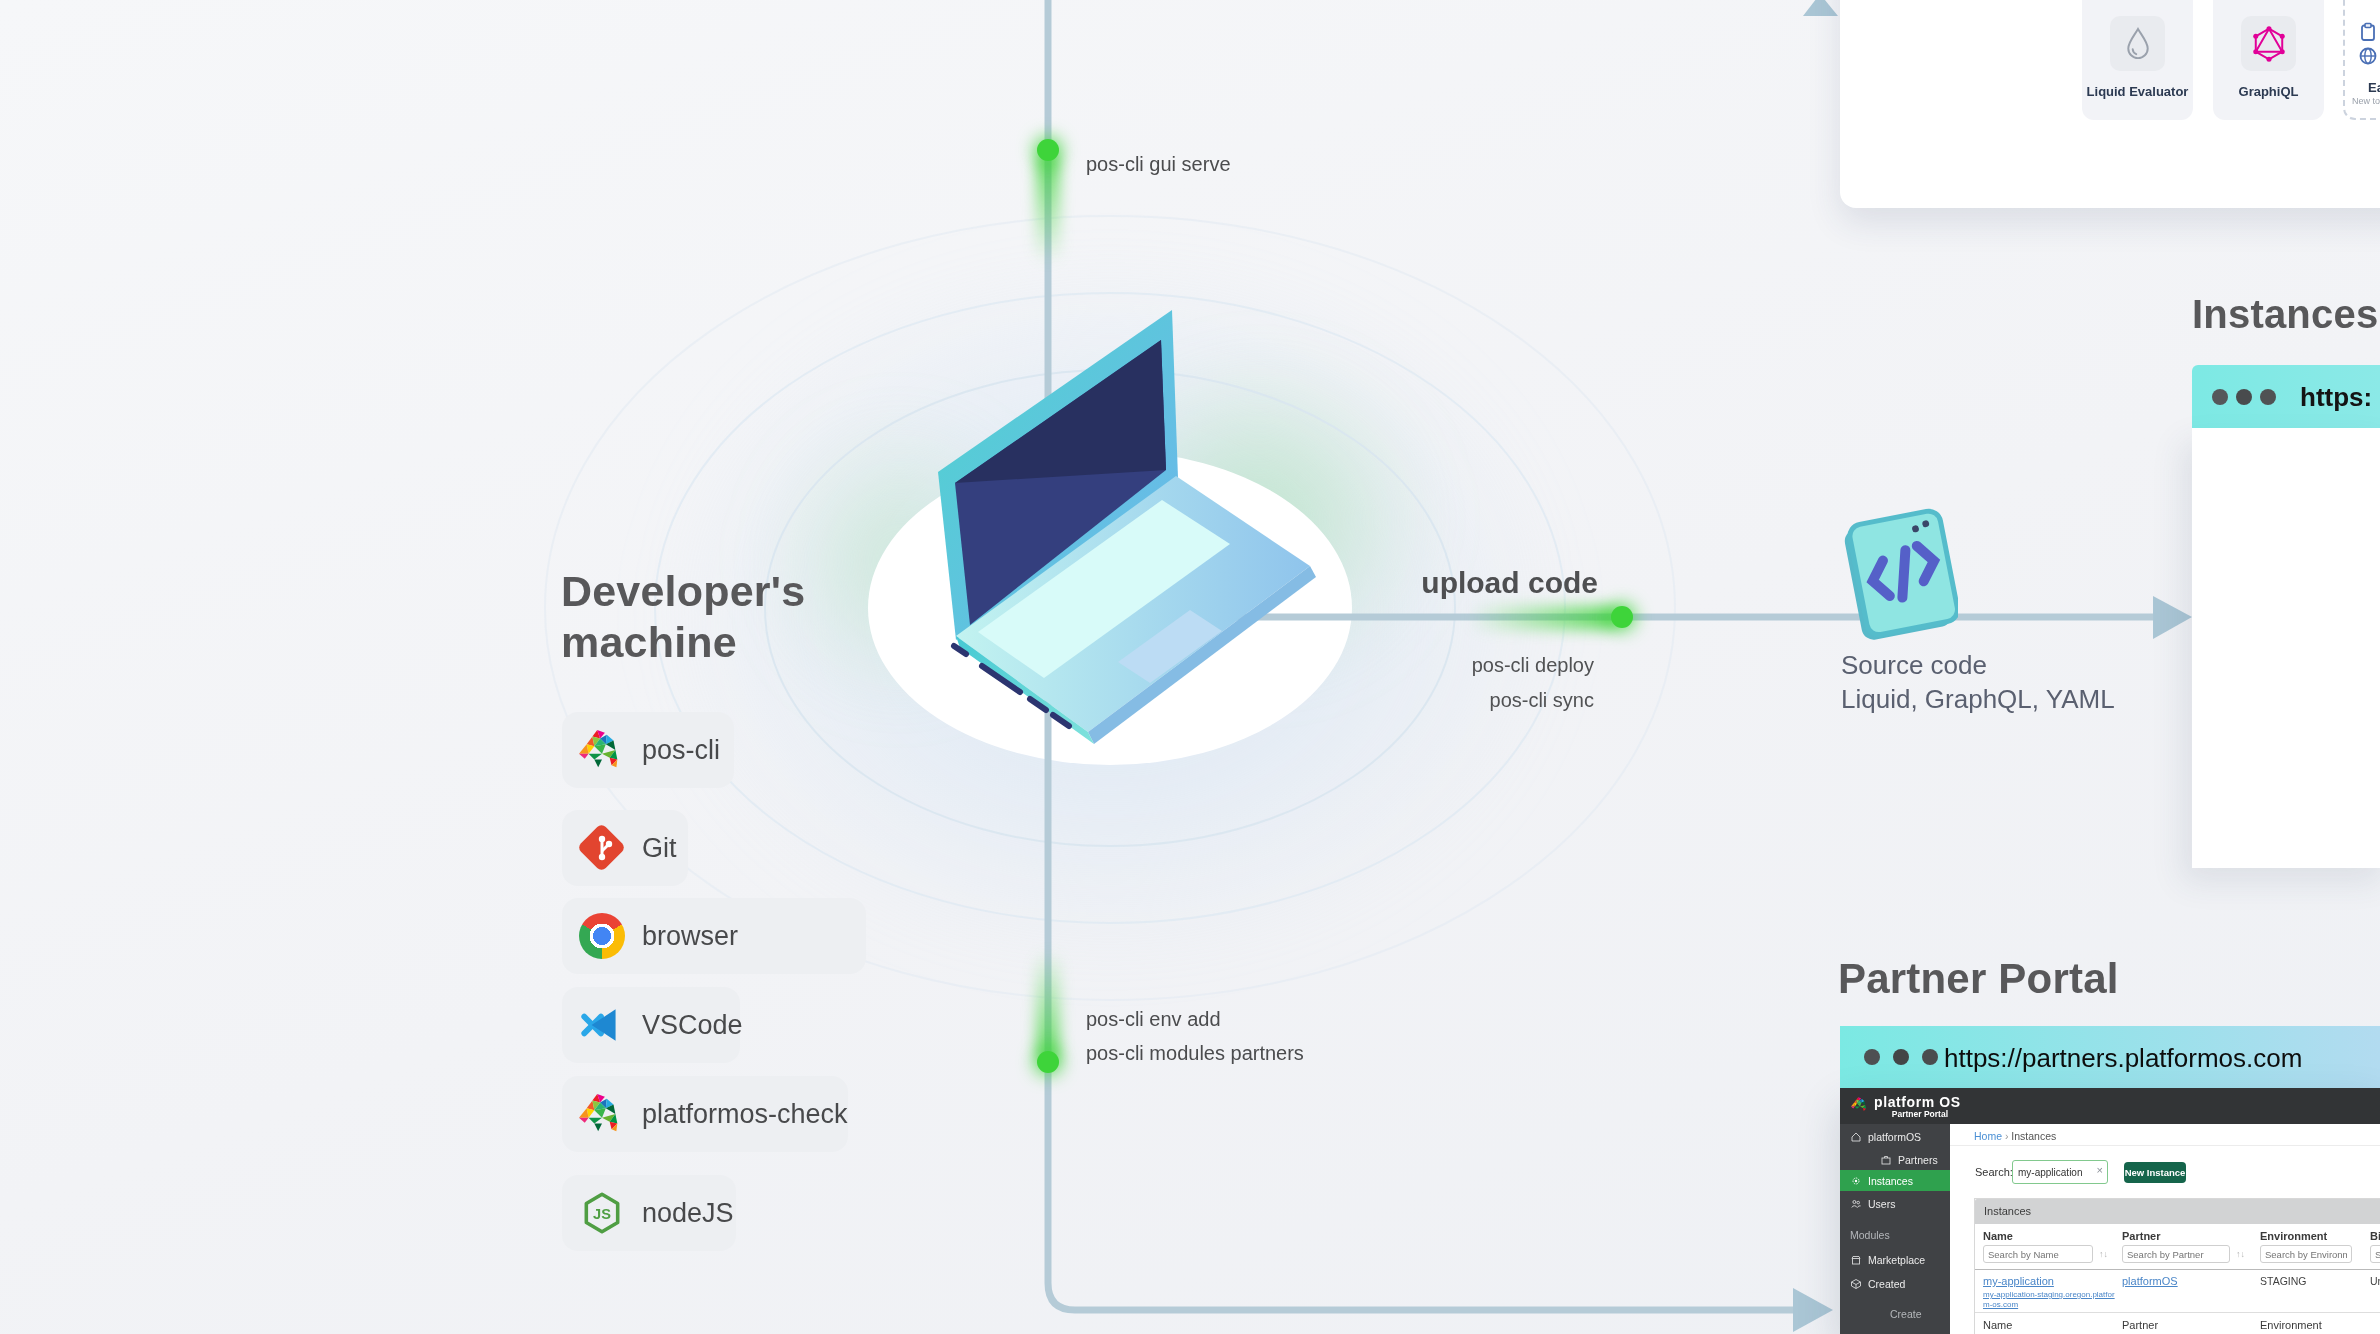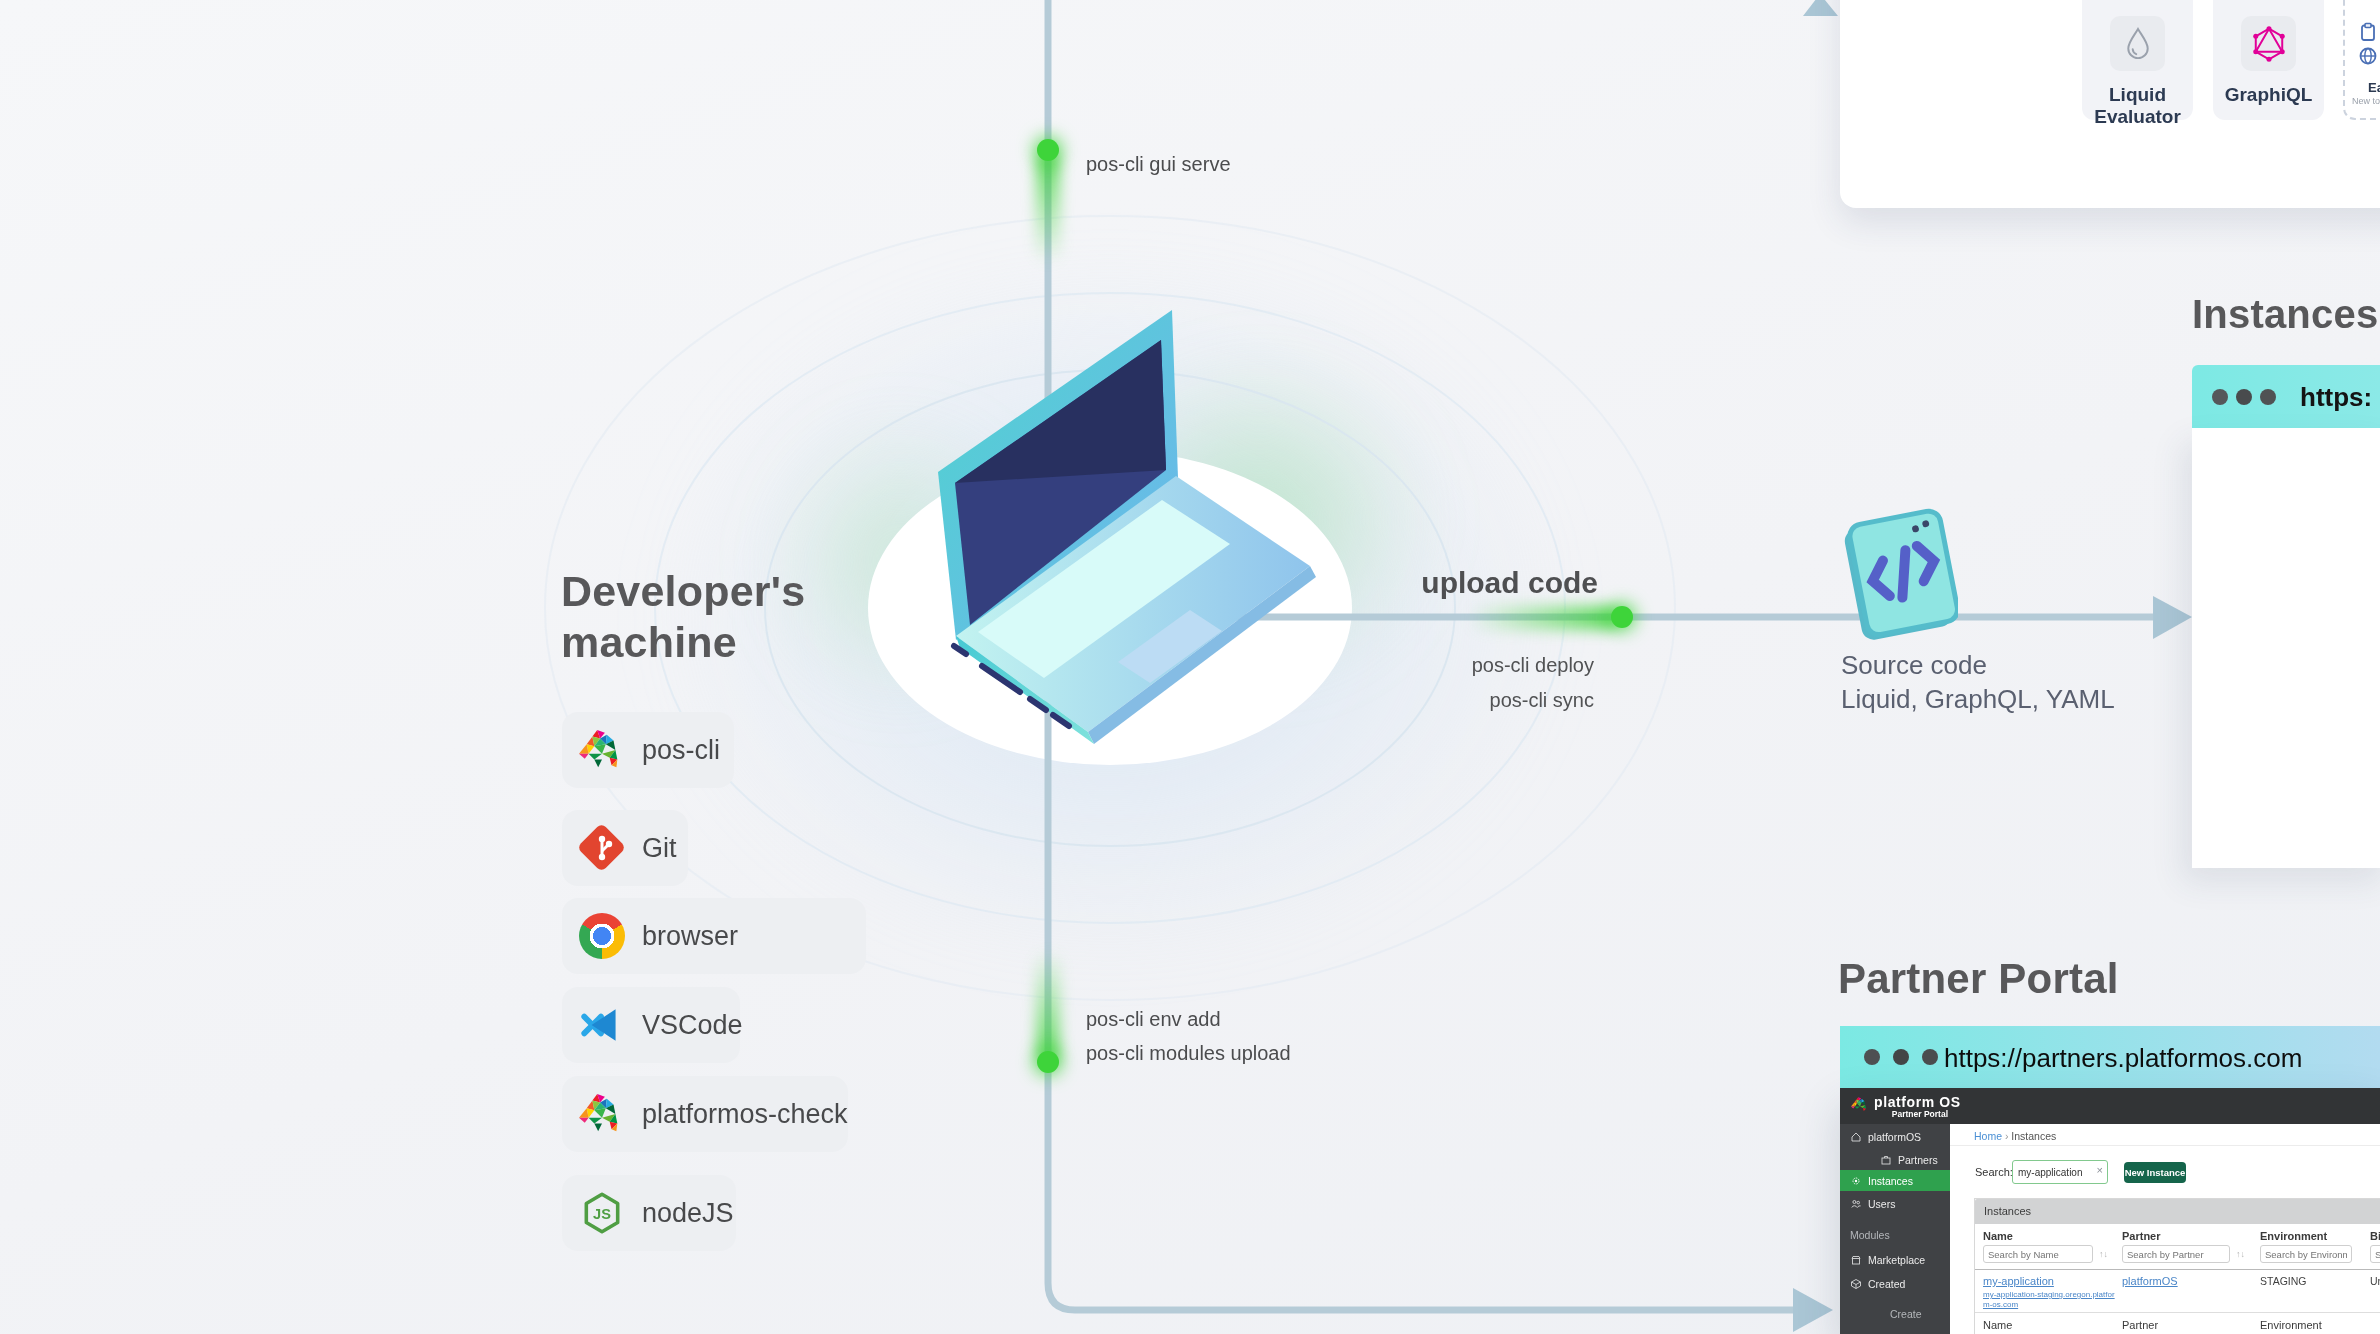--- a/index.html
+++ b/index.html
@@ -11,21 +11,21 @@
   .abs{position:absolute;}
   .glow{position:absolute;border-radius:50%;filter:blur(34px);}
   .heading{font-weight:bold;color:#58585a;letter-spacing:.2px;}
   .flowlabel{font-size:20px;color:#4b4c4e;}
   .pill{position:absolute;left:562px;height:76px;background:#edeff2;border-radius:16px;display:flex;align-items:center;}
   .pill .iconbox{width:54px;height:54px;margin-left:13px;display:flex;align-items:center;justify-content:center;flex:0 0 auto;}
   .pill .plabel{font-size:27px;color:#48494b;margin-left:13px;white-space:nowrap;}
   .dot{position:absolute;width:22px;height:22px;border-radius:50%;background:#3ed43a;box-shadow:0 0 16px 4px rgba(62,212,58,.65);}
   .trail{position:absolute;filter:blur(7px);border-radius:12px;}
   .tile{position:absolute;width:111px;height:160px;background:#f2f3f7;border-radius:12px;}
-  .tile .tlabel{position:absolute;left:0;right:0;top:124px;text-align:center;font-size:19px;font-weight:600;color:#2c3a52;}
+  .tile .tlabel{position:absolute;left:0;right:0;top:124px;text-align:center;font-size:13px;font-weight:600;color:#2c3a52;}
   .tile .tsq{position:absolute;left:28px;top:56px;width:55px;height:55px;background:#e9ebef;border-radius:10px;display:flex;align-items:center;justify-content:center;}
   .bwindow-dot{position:absolute;width:16px;height:16px;border-radius:50%;background:#4e5052;}
   .portal{font-family:"Liberation Sans","DejaVu Sans",sans-serif;}
   .pnav{position:absolute;left:0;width:110px;height:22px;display:flex;align-items:center;color:#ececec;font-size:10.5px;}
   .pnav .nicon{width:12px;height:12px;margin:0 6px 0 10px;flex:0 0 auto;}
   .sectlabel{position:absolute;left:10px;color:#b4b7ba;font-size:10.5px;}
   .col-h{position:absolute;font-size:11px;font-weight:bold;color:#3a3a3a;}
   .filt{position:absolute;height:18px;border:1px solid #cfcfcf;border-radius:3px;background:#fff;font-size:9.5px;color:#9a9a9a;padding:0 4px;box-sizing:border-box;font-family:"Liberation Sans",sans-serif;}
   .sorticon{position:absolute;font-size:9px;color:#b5b5b5;}
   .tlink{font-size:11px;color:#4a86c8;text-decoration:underline;}
@@ -90,21 +90,21 @@
       <line x1="94" y1="366" x2="106" y2="374"></line>
       <line x1="122" y1="386" x2="160" y2="412"></line>
       <line x1="170" y1="419" x2="186" y2="430"></line>
       <line x1="193" y1="435" x2="209" y2="446"></line>
     </g>
   </svg>
 
   <div class="abs flowlabel" style="left:1086px;top:153px;">pos-cli gui serve</div>
   <div class="abs flowlabel" style="left:1086px;top:1002px;line-height:34px;">
     <div>pos-cli env add</div>
-    <div>pos-cli modules upload</div>
+    <div>pos-cli modules partners</div>
   </div>
   <div class="abs" style="left:1300px;top:566px;width:298px;text-align:right;font-size:30px;font-weight:bold;color:#4e4f51;">upload code</div>
   <div class="abs flowlabel" style="left:1300px;top:648px;width:294px;text-align:right;line-height:35px;color:#515254;">
     <div>pos-cli deploy</div>
     <div>pos-cli sync</div>
   </div>
 
   <svg class="abs" style="left:1838px;top:500px;" width="120" height="150" viewBox="0 0 120 150">
     <g transform="rotate(-11 60 75)">
       <rect x="14" y="22" width="92" height="112" rx="12" fill="#57b9c9"></rect>

